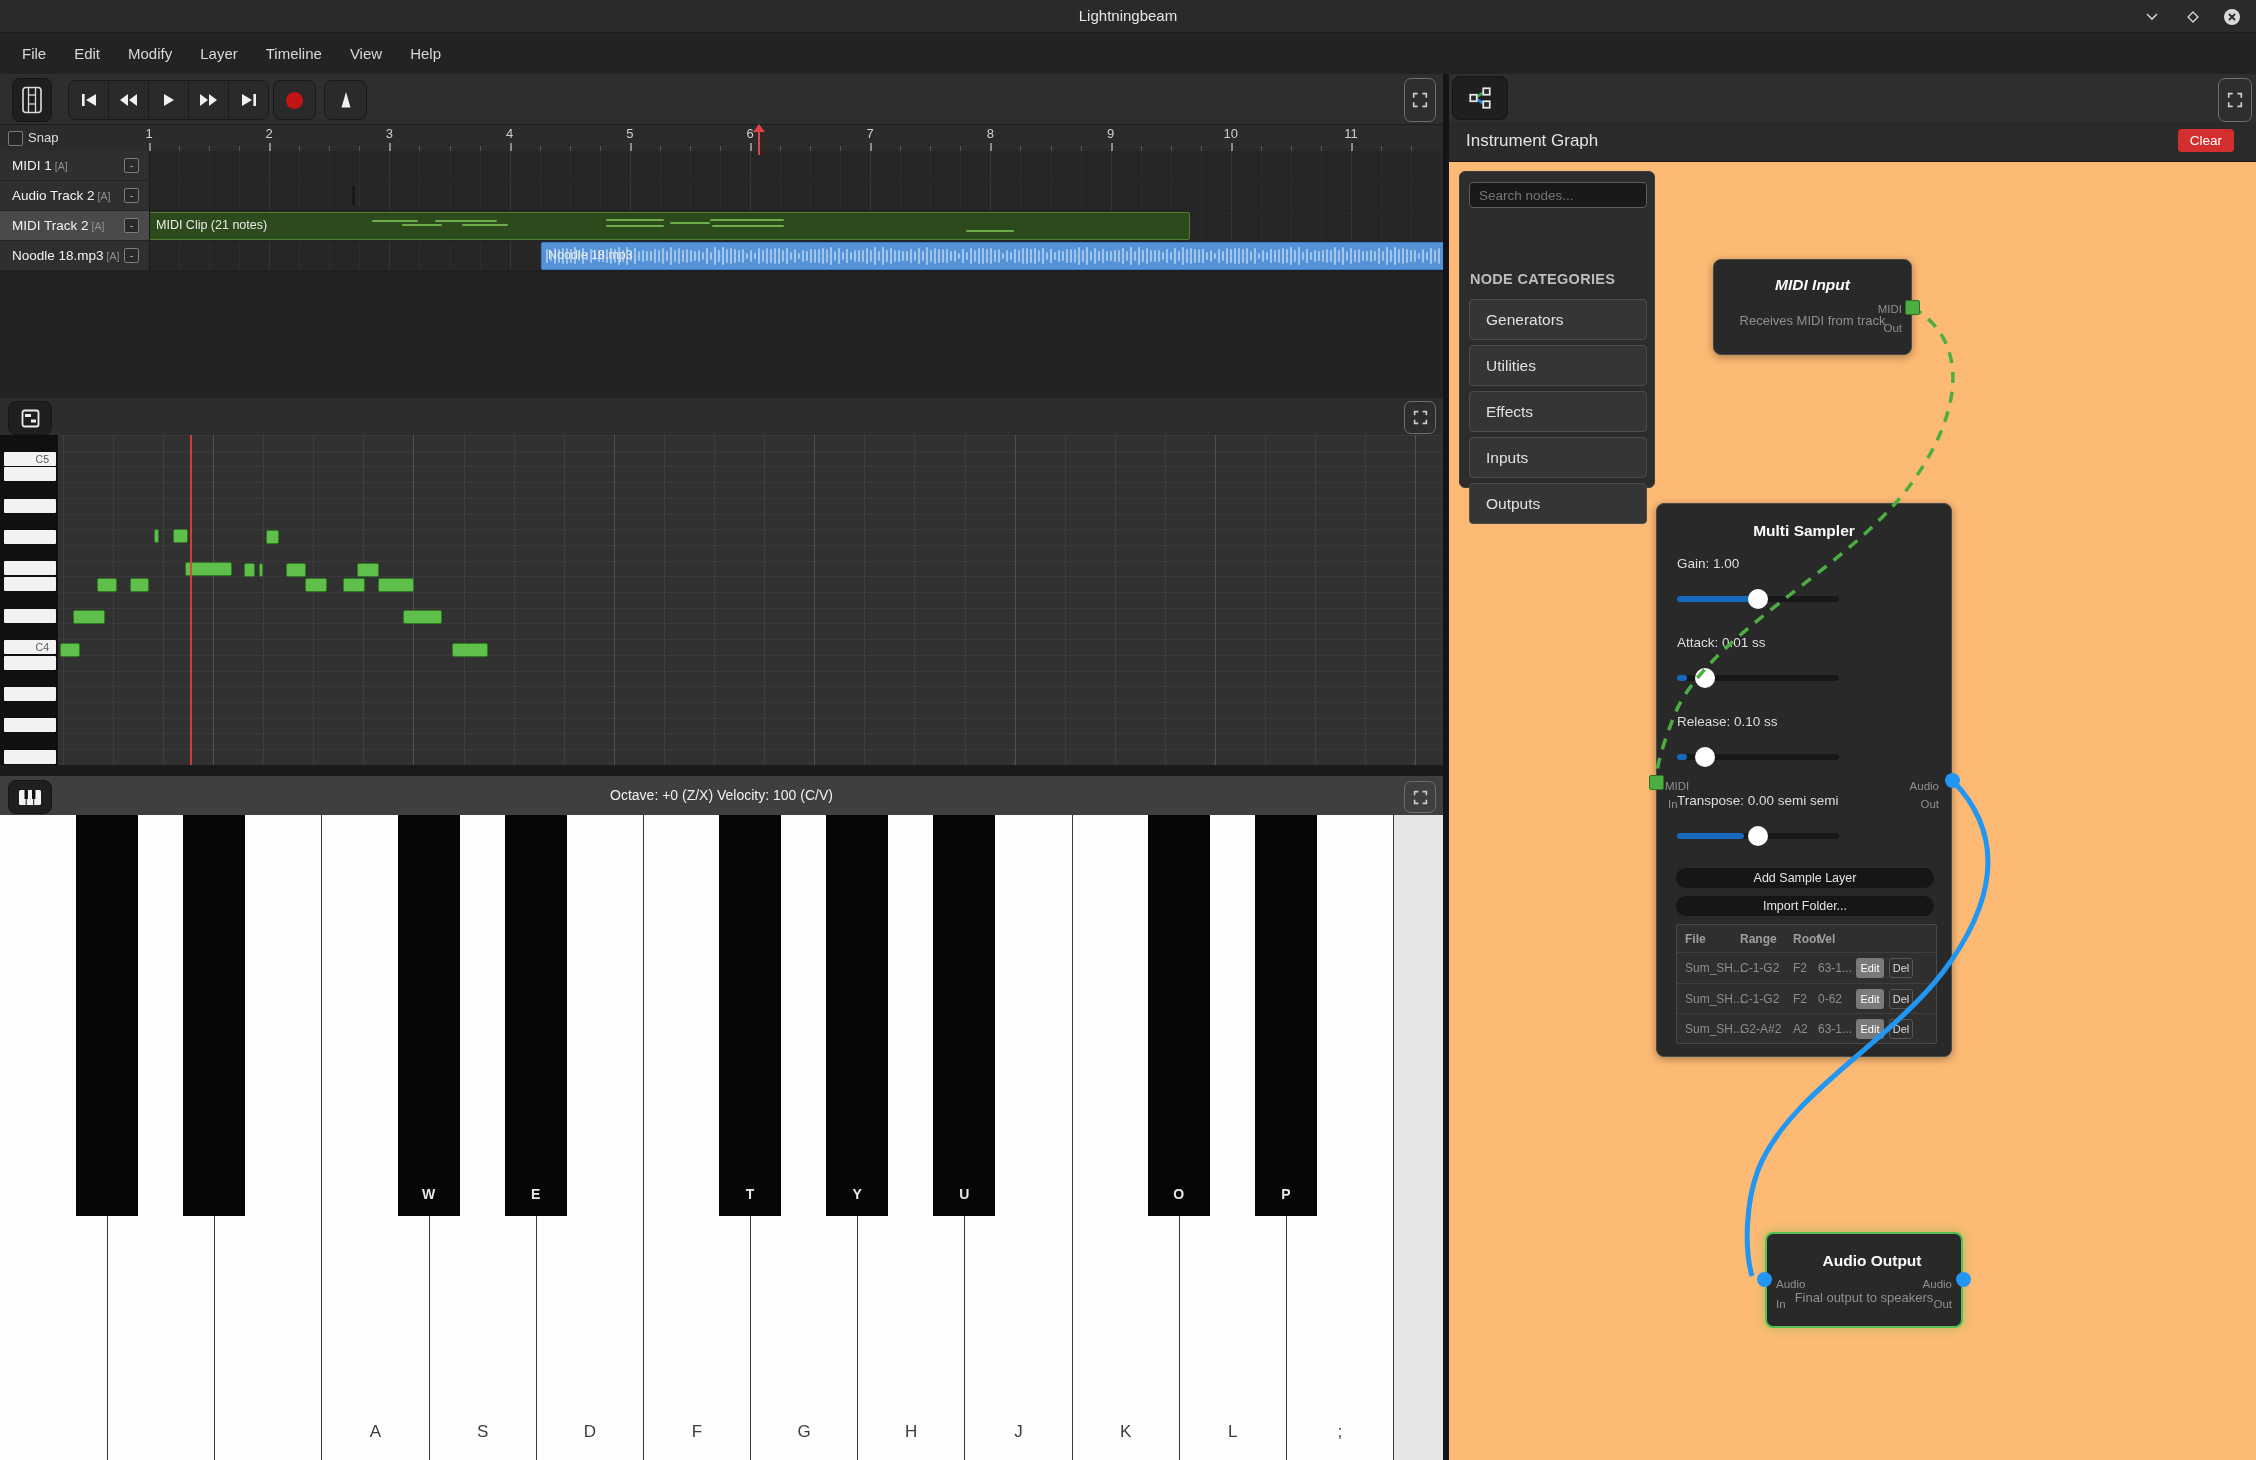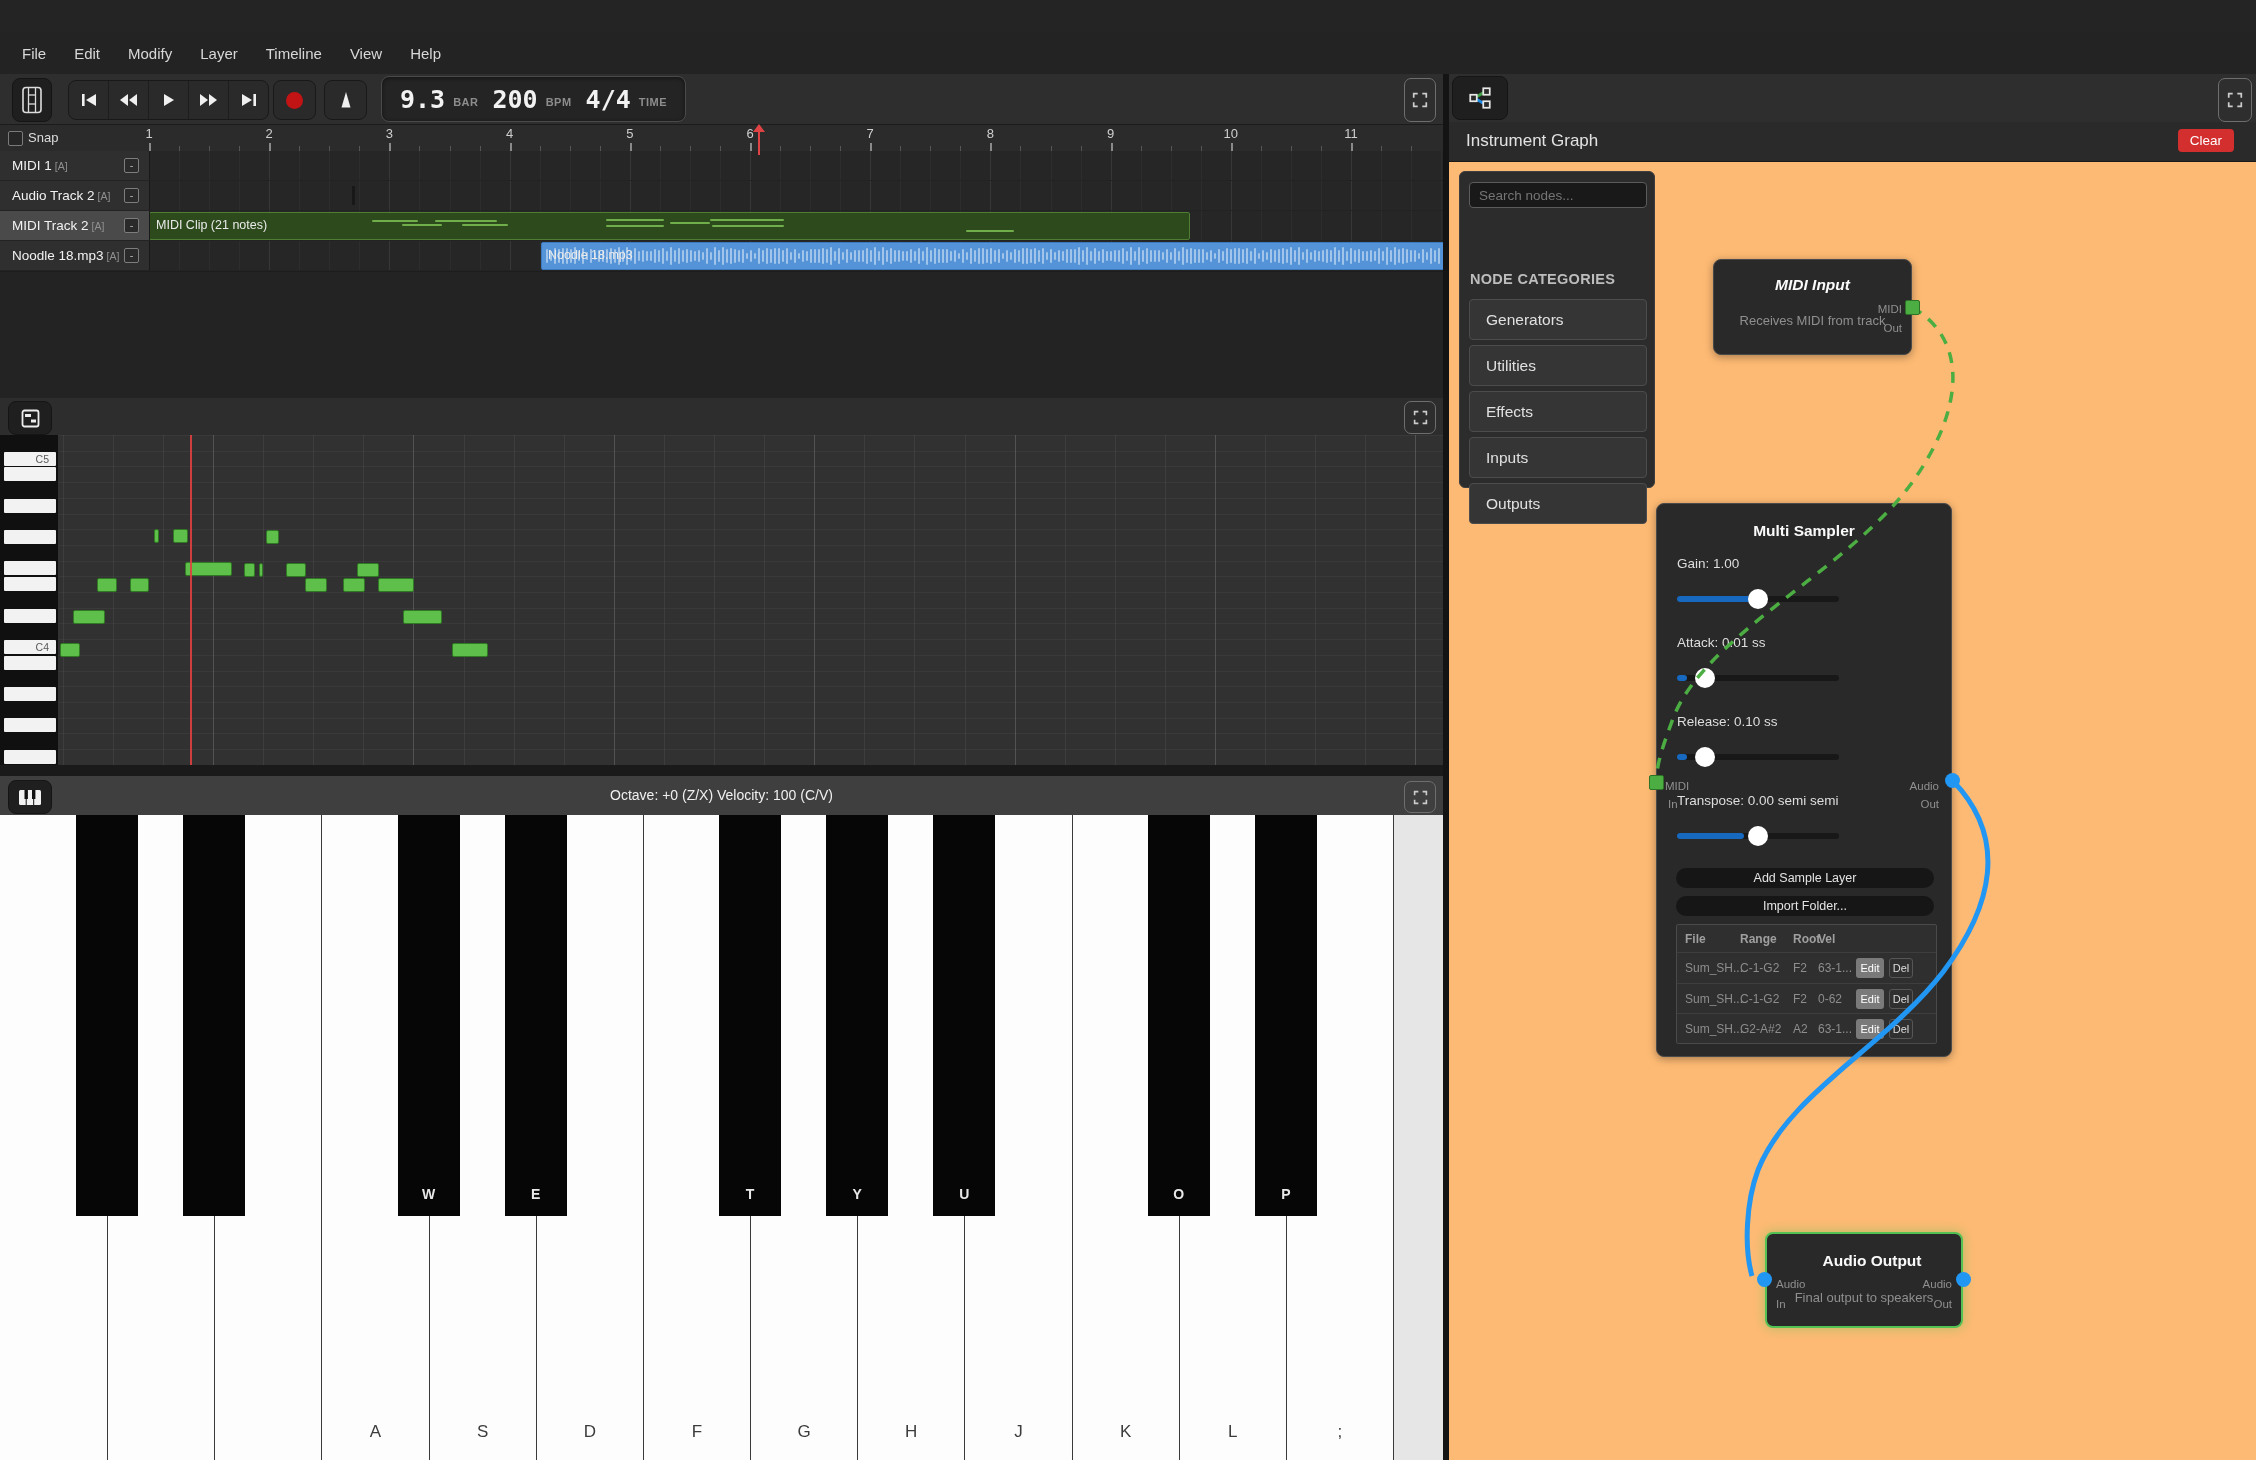--- a/index.html
+++ b/index.html
@@ -102,20 +102,39 @@
   .conn-sq{position:absolute;width:13px;height:13px;background:#4cae42;border:1px solid #2d7226;border-radius:2px;z-index:6;}
   .conn-ci{position:absolute;width:15px;height:15px;background:#2196f3;border-radius:50%;z-index:6;}
   #cables{position:absolute;left:0;top:0;width:2256px;height:1460px;pointer-events:none;z-index:5;}
   svg{display:block;}
 </style>
 </head>
 <body>
 
 <div id="app">
 
+  <div class="abs" id="titlebar">
+    <div id="title">Lightningbeam</div>
+    <div class="abs winctl" style="left:2143px;">
+      <svg width="16" height="16" viewBox="0 0 16 16">
+          <polyline points="3,5 8,10 13,5" fill="none" stroke="#cfcfcf" stroke-width="1.6"></polyline>
+        </svg>
+    </div>
+    <div class="abs winctl" style="left:2184px;">
+      <svg width="16" height="16" viewBox="0 0 16 16">
+          <rect x="4.5" y="4.5" width="7" height="7" fill="none" stroke="#cfcfcf" stroke-width="1.4" transform="rotate(45 8 8)"></rect>
+        </svg>
+    </div>
+    <div class="abs winctl" style="left:2223px;">
+      <svg width="18" height="18" viewBox="0 0 18 18">
+          <circle cx="9" cy="9" r="8" fill="#d9d9d9"></circle>
+          <path d="M6 6 L12 12 M12 6 L6 12" stroke="#2a2a2a" stroke-width="1.8"></path>
+        </svg>
+    </div>
+  </div>
 
   <div class="abs" id="menubar">
       <div class="menu-item">File</div>
       <div class="menu-item">Edit</div>
       <div class="menu-item">Modify</div>
       <div class="menu-item">Layer</div>
       <div class="menu-item">Timeline</div>
       <div class="menu-item">View</div>
       <div class="menu-item">Help</div>
     </div>
@@ -161,28 +180,20 @@
         </svg>
       </div>
     </div>
   <div class="abs sqbtn" style="left:273px;top:80px;">
     <div id="recdot"></div>
   </div>
   <div class="abs sqbtn" style="left:324px;top:80px;">
     <svg width="16" height="18" viewBox="0 0 16 18">
       <polygon points="8,1 12.5,16.5 3.5,16.5" fill="#f0f0f0"></polygon>
     </svg>
-  </div>
-  <div class="abs" id="bpmbox">
-    <span class="bpm-big">9.3</span>
-    <span class="bpm-sm">BAR</span>
-    <span class="bpm-big">200</span>
-    <span class="bpm-sm">BPM</span>
-    <span class="bpm-big">4/4</span>
-    <span class="bpm-sm">TIME</span>
   </div>
   <div class="abs expandbtn" style="left:1404px;top:78px;width:30px;height:42px;">
     <svg width="16" height="16" viewBox="0 0 28 28">
       <path d="M3,10 V3 H10 M18,3 H25 V10 M25,18 V25 H18 M10,25 H3 V18" fill="none" stroke="#cccccc" stroke-width="3"></path>
     </svg>
   </div>
 
   <div class="abs" id="timeline">
     <div class="abs" id="rulerrow">
       <div class="abs" id="snapbox"></div>

